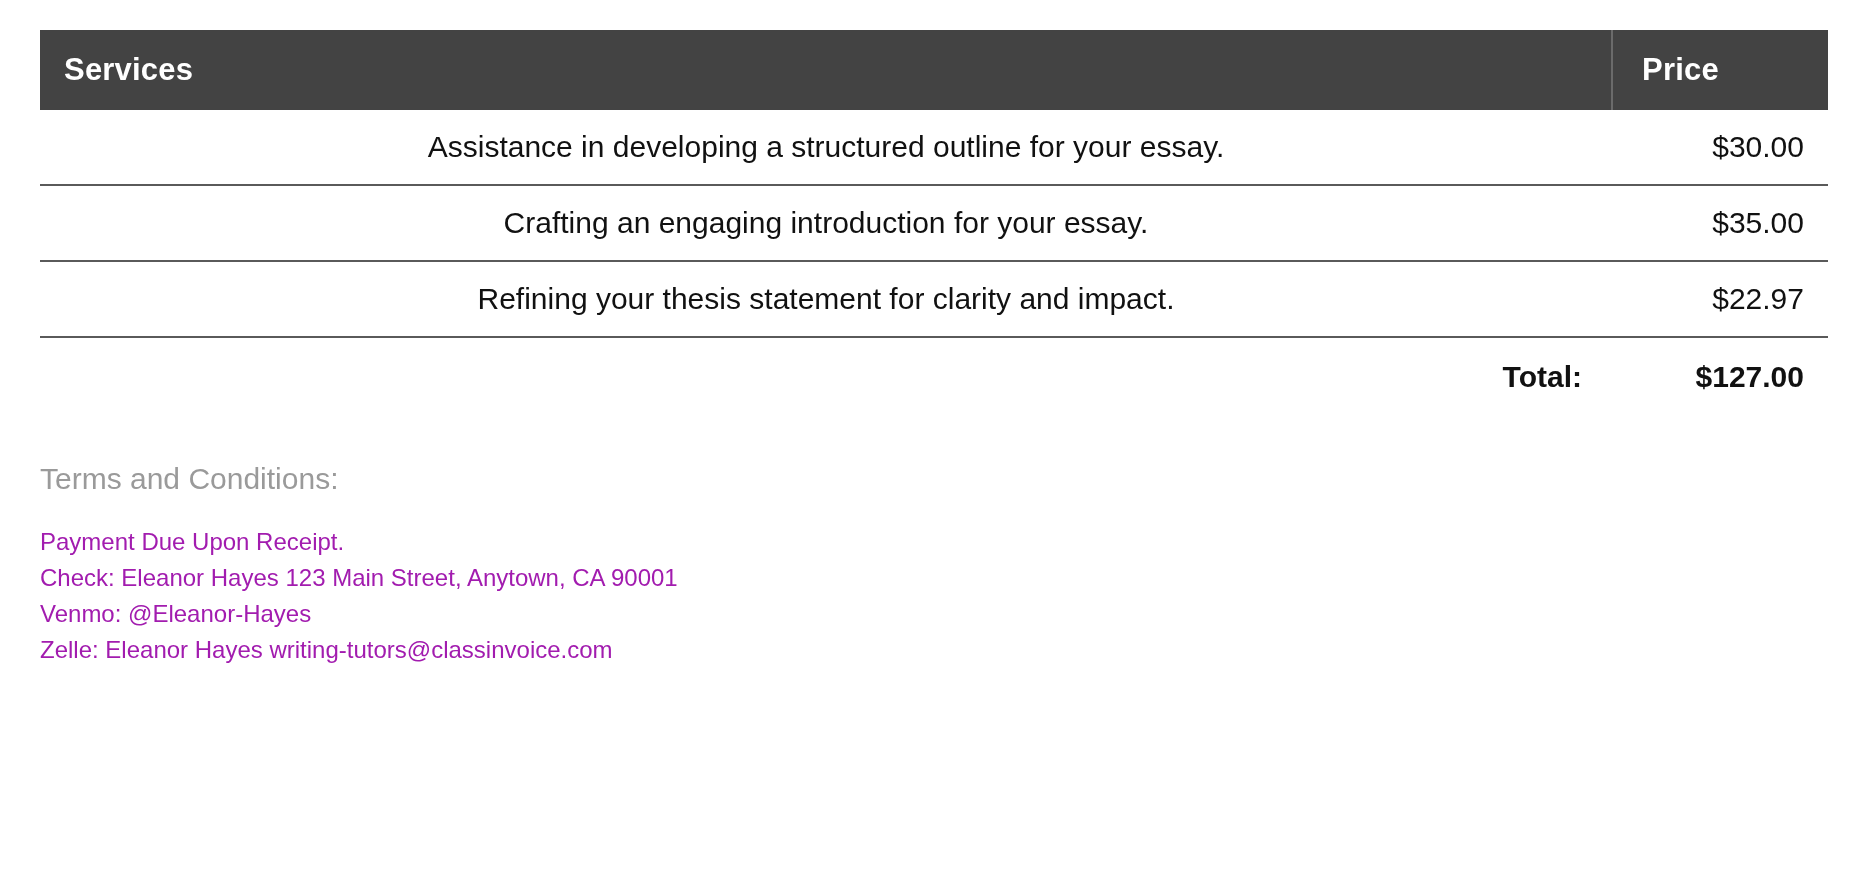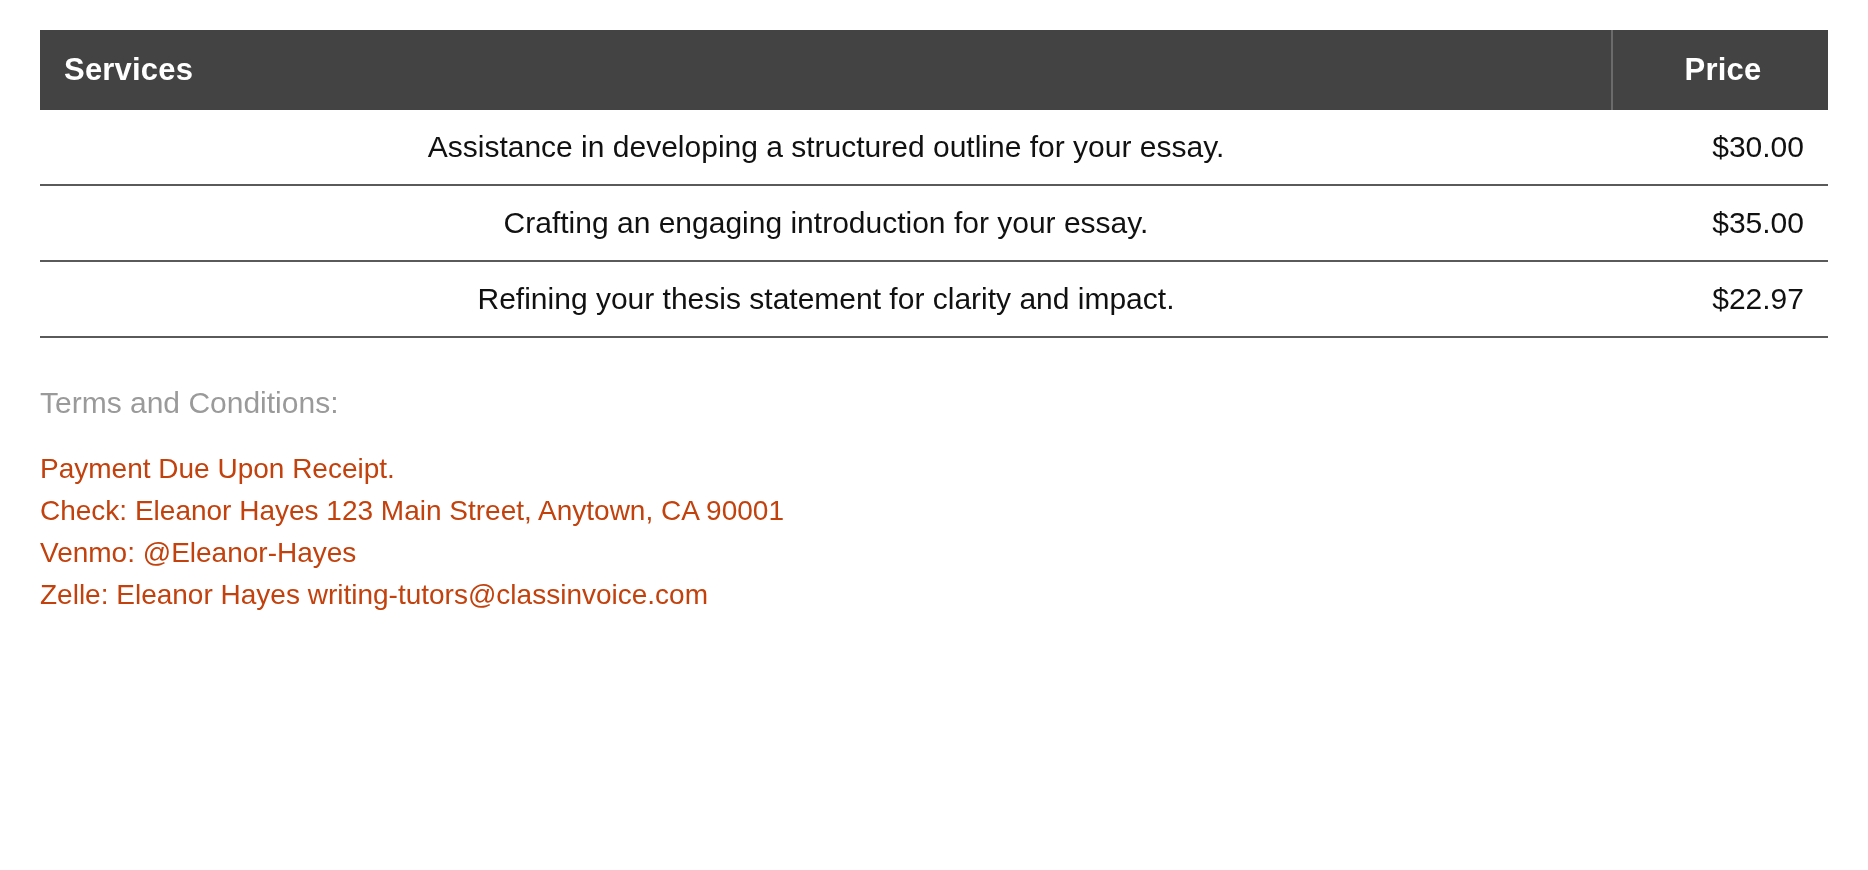--- a/index.html
+++ b/index.html
@@ -35,21 +35,21 @@
     font-size: 31px;
     font-weight: bold;
     padding: 22px 24px;
     letter-spacing: 0.2px;
   }
   thead th.th-desc {
     text-align: left;
     border-right: 2px solid #6b6b6b;
   }
   thead th.th-price {
-    text-align: center;
+    text-align: left;
     padding-left: 29px;
   }
 
   tbody td {
     font-size: 30px;
     font-weight: 400;
     padding: 20px 24px 20px 24px;
     border-bottom: 2px solid #5a5a5a;
     color: #111111;
   }
@@ -74,22 +74,22 @@
   .terms {
     margin-top: 48px;
     padding-left: 0;
   }
   .terms-title {
     font-size: 30px;
     color: #9a9a9a;
     margin-bottom: 28px;
   }
   .terms-line {
-    font-size: 28px;
-    color: #c2410c;
+    font-size: 24px;
+    color: #a21caf;
     line-height: 1.5;
     white-space: nowrap;
   }
 </style>
 </head>
 <body>
 
 <div class="page">
 
   <table class="invoice-table">
@@ -109,20 +109,24 @@
         <td class="td-price">$30.00</td>
       </tr>
       <tr>
         <td class="td-desc">Crafting an engaging introduction for your essay.</td>
         <td class="td-price">$35.00</td>
       </tr>
       <tr>
         <td class="td-desc">Refining your thesis statement for clarity and impact.</td>
         <td class="td-price">$22.97</td>
       </tr>
+      <tr class="total-row">
+        <td class="total-label">Total:</td>
+        <td class="total-value">$127.00</td>
+      </tr>
     </tbody>
   </table>
 
   <div class="terms">
     <div class="terms-title">Terms and Conditions:</div>
     <div class="terms-line">Payment Due Upon Receipt.</div>
     <div class="terms-line">Check: Eleanor Hayes 123 Main Street, Anytown, CA 90001</div>
     <div class="terms-line">Venmo: @Eleanor-Hayes</div>
     <div class="terms-line">Zelle: Eleanor Hayes writing-tutors@classinvoice.com</div>
   </div>

